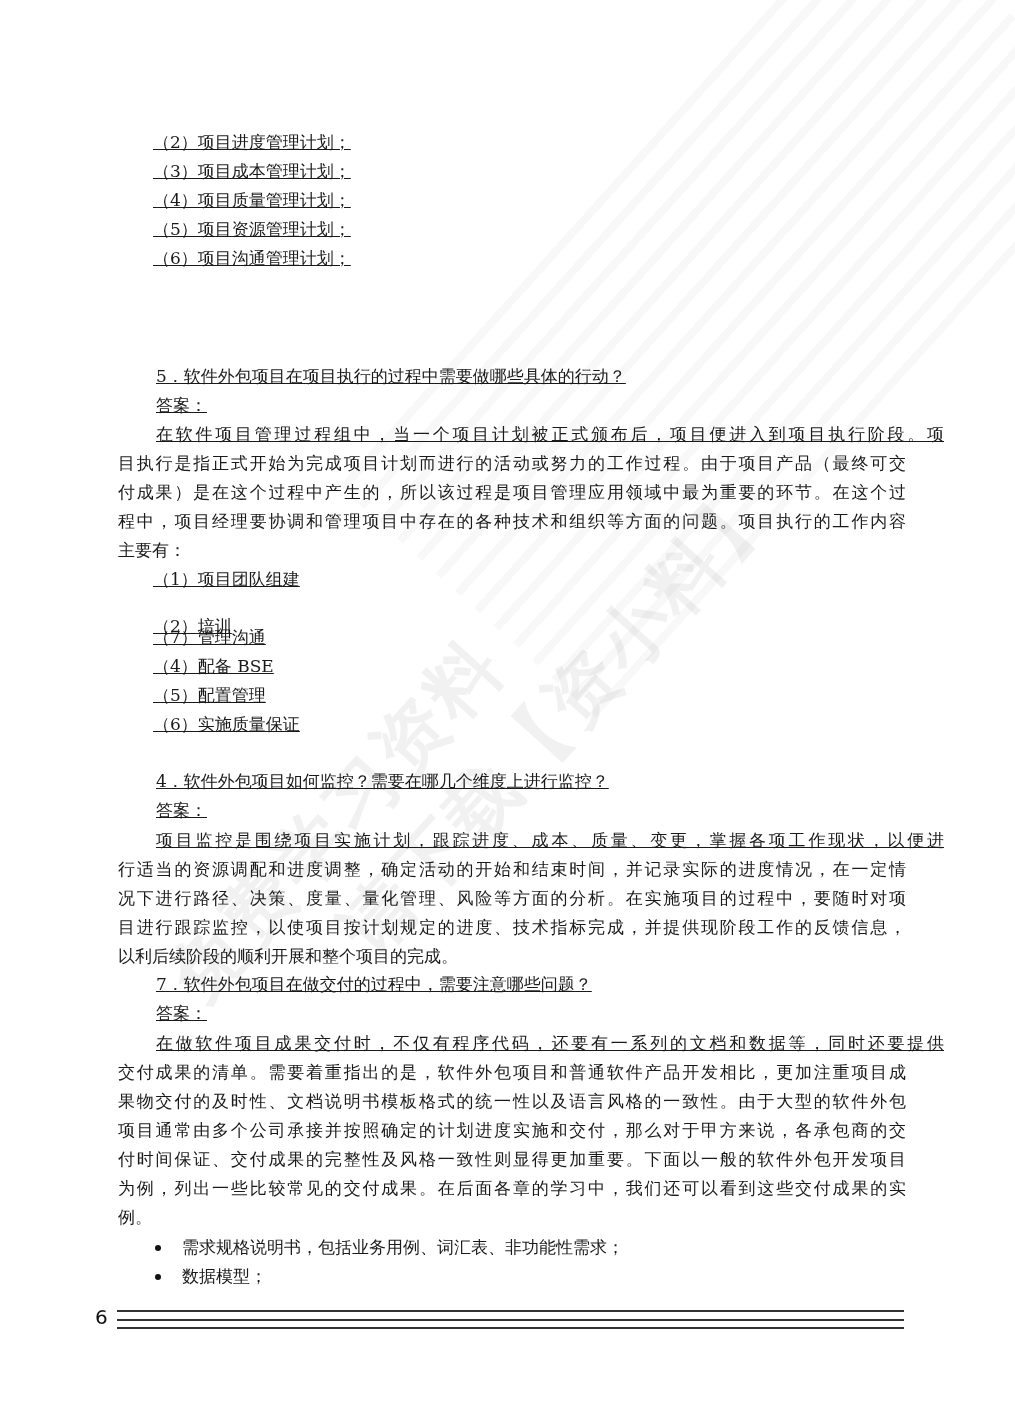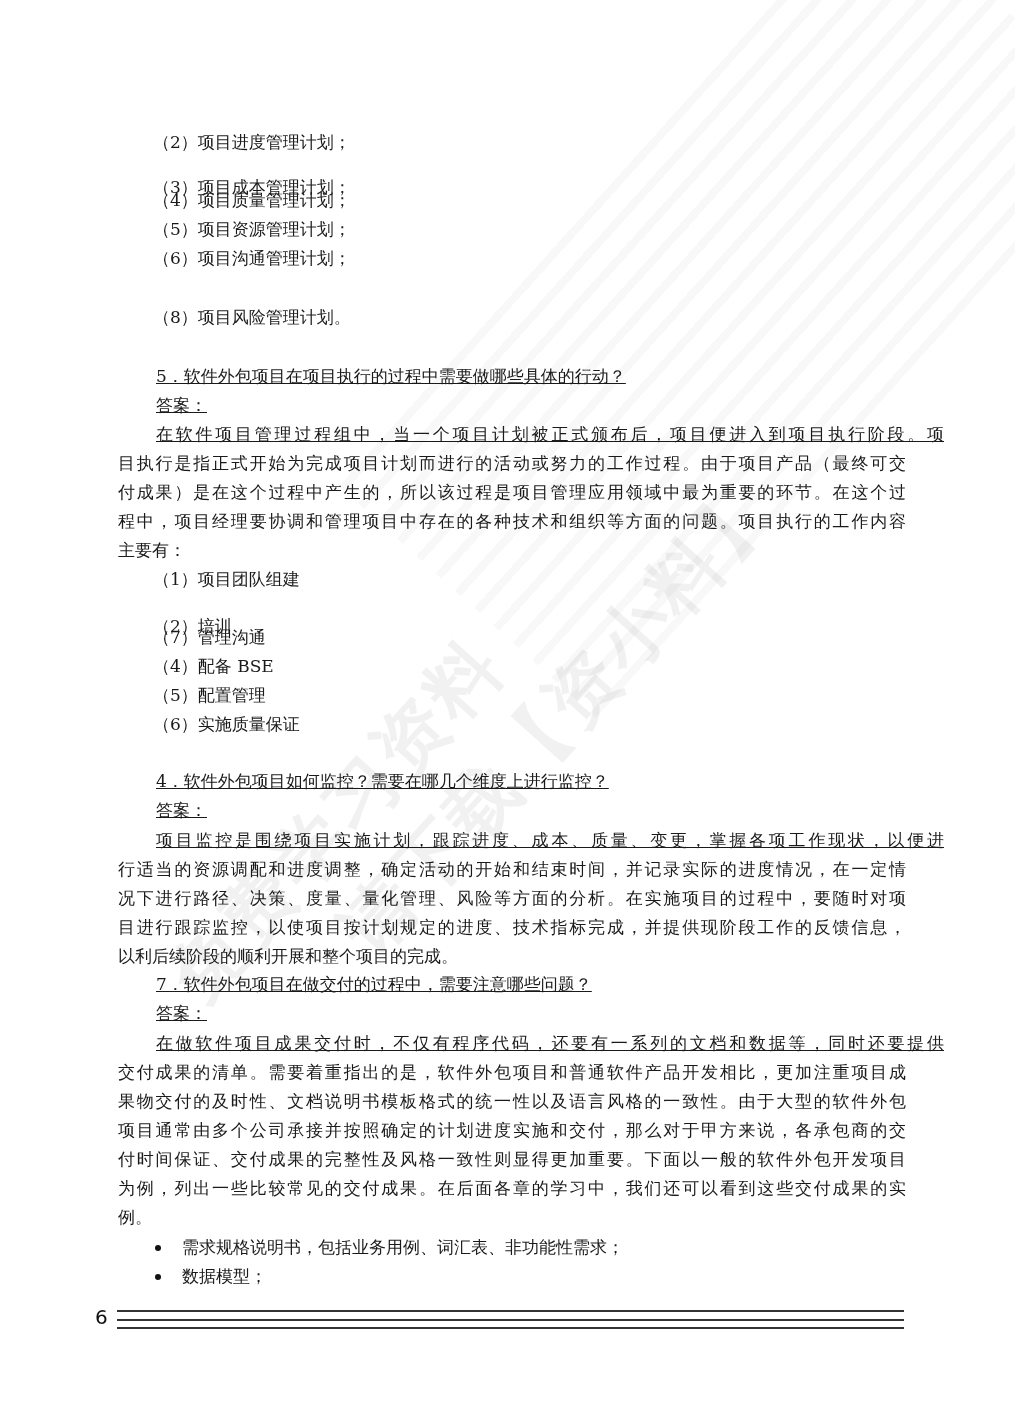--- a/index.html
+++ b/index.html
@@ -23,21 +23,21 @@
     transform: rotate(-48deg); pointer-events: none; z-index: 0;
     background: repeating-linear-gradient(0deg, rgba(0,0,0,0.035) 0 8px, rgba(0,0,0,0) 8px 26px);
     opacity: 0.8;
   }
   .page { position: absolute; left: 0; top: 0; width: 1015px; height: 1413px; z-index: 1; }
   .line {
     position: absolute; left: 118px; width: 788px;
     font-size: 17px; line-height: 29.4px; white-space: nowrap;
   }
   .indent { padding-left: 38px; text-decoration: underline; }
-  .item { padding-left: 35px; }
+  .item { padding-left: 35px; text-decoration: underline; }
   .justify { text-align: justify; text-align-last: justify; }
   .bullet { position: absolute; left: 150px; font-size: 17px; line-height: 29.4px; }
   .bullet-dot {
     display: inline-block; width: 6px; height: 6px; background: #111; border-radius: 50%;
     position: absolute; left: 5px; top: 12px;
   }
   .bullet-text { position: absolute; left: 32px; white-space: nowrap; }
   .footer-num {
     position: absolute; left: 95px; top: 1305px;
     font-family: "DejaVu Sans", sans-serif; font-size: 20px; color: #111;
@@ -49,25 +49,24 @@
 
 <div class="wm-stripes"></div>
 <div class="watermark">
   <div class="wm-line">免费学习资料</div>
   <div class="wm-line" style="padding-left:150px">请下载【资小料】</div>
 </div>
 
 <div class="page">
 
   <div class="line item" style="top:128px">（2）项目进度管理计划；</div>
-  <div class="line item" style="top:173px">（3）项目成本管理计划；</div>
+  <div class="line item" style="top:157px">（3）项目成本管理计划；</div>
   <div class="line item" style="top:186px">（4）项目质量管理计划；</div>
   <div class="line item" style="top:215px">（5）项目资源管理计划；</div>
   <div class="line item" style="top:244px">（6）项目沟通管理计划；</div>
-  <div class="line item" style="top:303px">（8）项目风险管理计划。</div>
 
   <div class="line indent" style="top:362px">5．软件外包项目在项目执行的过程中需要做哪些具体的行动？</div>
   <div class="line indent" style="top:391px">答案：</div>
   <div class="line indent justify" style="top:420px">在软件项目管理过程组中，当一个项目计划被正式颁布后，项目便进入到项目执行阶段。项</div>
   <div class="line justify" style="top:449px">目执行是指正式开始为完成项目计划而进行的活动或努力的工作过程。由于项目产品（最终可交</div>
   <div class="line justify" style="top:478px">付成果）是在这个过程中产生的，所以该过程是项目管理应用领域中最为重要的环节。在这个过</div>
   <div class="line justify" style="top:507px">程中，项目经理要协调和管理项目中存在的各种技术和组织等方面的问题。项目执行的工作内容</div>
   <div class="line" style="top:536px">主要有：</div>
 
   <div class="line item" style="top:565px">（1）项目团队组建</div>

